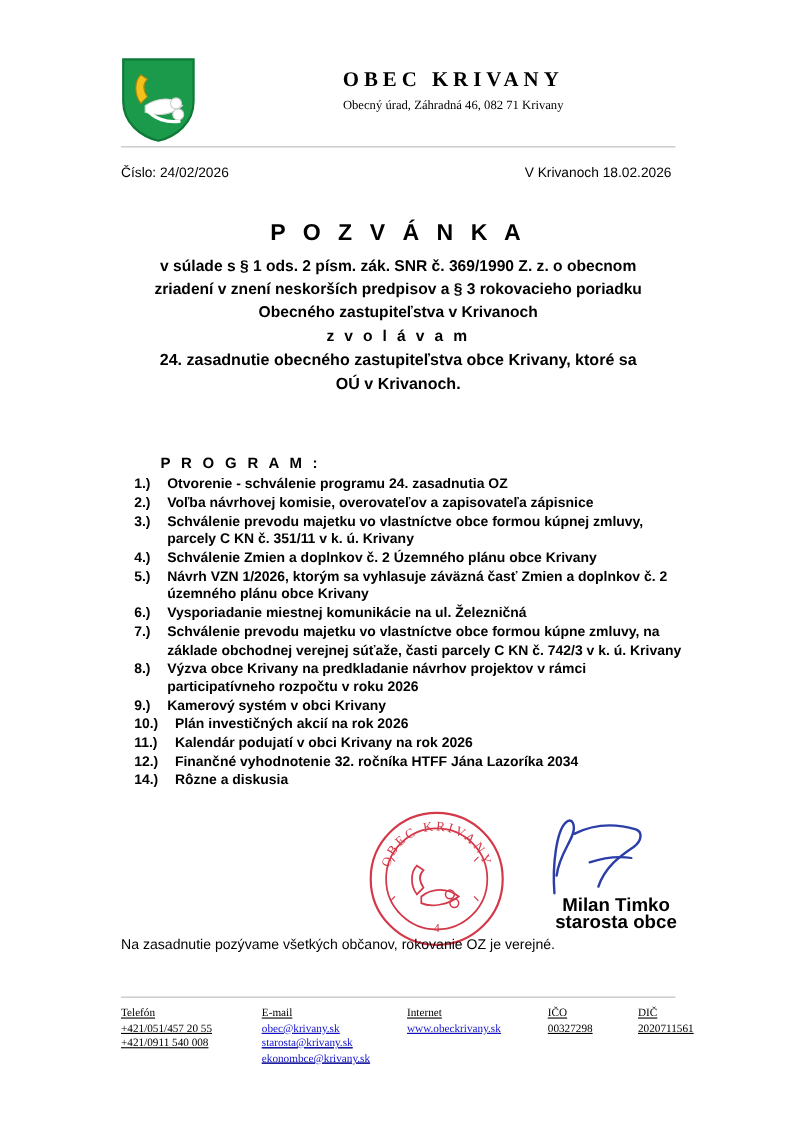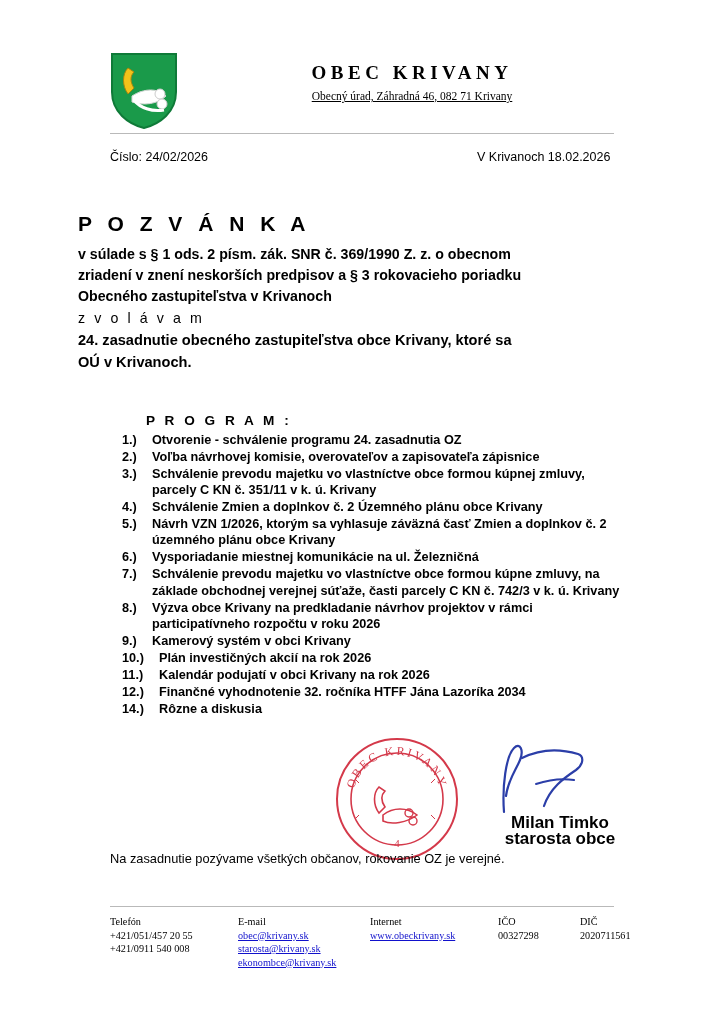--- a/index.html
+++ b/index.html
@@ -51,21 +51,20 @@
     letter-spacing: 4.5px;
     color: #000;
     white-space: nowrap;
   }
   .org-sub {
     margin-top: 6px;
     font-family: "Liberation Serif", serif;
     font-size: 11.5px;
     color: #000;
     white-space: nowrap;
-    text-decoration: underline;
   }
   .hr-top {
     position: absolute;
     left: 110px;
     top: 133px;
     width: 504px;
     height: 1px;
     background: #b9b9b9;
   }
 
@@ -88,39 +87,39 @@
     position: absolute;
     left: 367px;
     top: 0;
     white-space: nowrap;
   }
 
   
   .titleblock {
     position: absolute;
     left: 78px;
-    top: 212px;
+    top: 200px;
     width: 568px;
-    text-align: left;
+    text-align: center;
     font-family: "Liberation Sans", sans-serif;
   }
   .doc-title {
     font-size: 21px;
     font-weight: bold;
     letter-spacing: 5px;
     margin-bottom: 8px;
   }
   .intro-line {
     font-size: 14.2px;
     font-weight: bold;
     line-height: 21px;
   }
   .zvolavam {
     font-size: 14.2px;
-    font-weight: normal;
+    font-weight: bold;
     letter-spacing: 2.6px;
     line-height: 22px;
   }
   .meeting-line {
     font-size: 14.6px;
     font-weight: bold;
     line-height: 22px;
   }
 
   
@@ -215,20 +214,21 @@
     top: 915px;
     width: 520px;
     font-family: "Liberation Serif", serif;
     font-size: 10.2px;
     line-height: 13.6px;
     color: #000;
   }
   .footer-col {
     position: absolute;
     top: 0;
+    text-decoration: underline;
   }
   .footer-col .lbl { display: block; }
   .footer-col .val { display: block; }
   .footer-col a {
     color: #1111cc;
     text-decoration: underline;
   }
   .fc1 { left: 0; }
   .fc2 { left: 128px; }
   .fc3 { left: 260px; }

